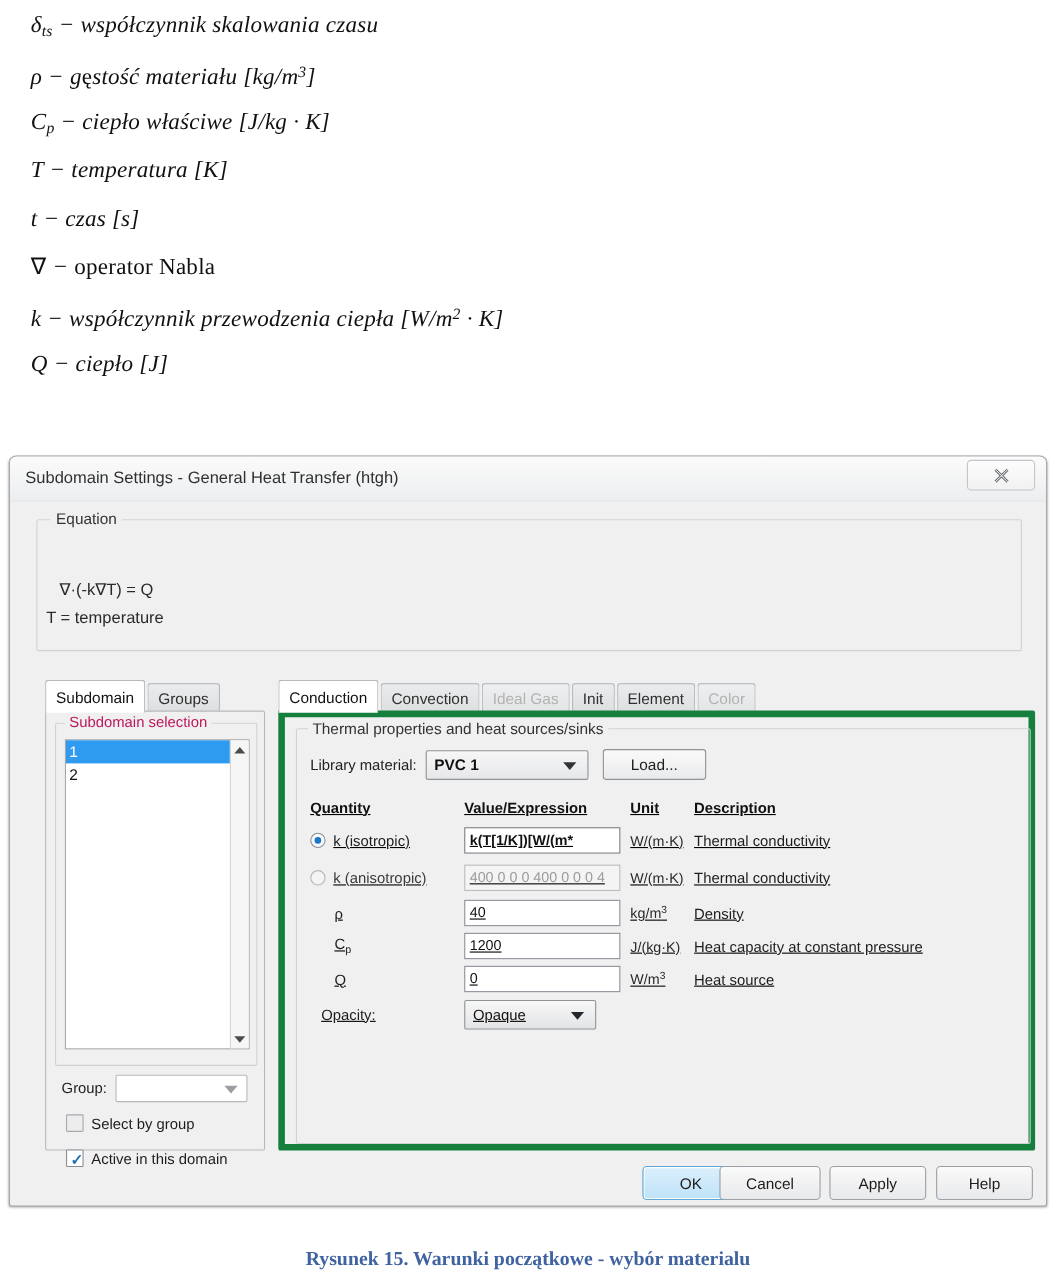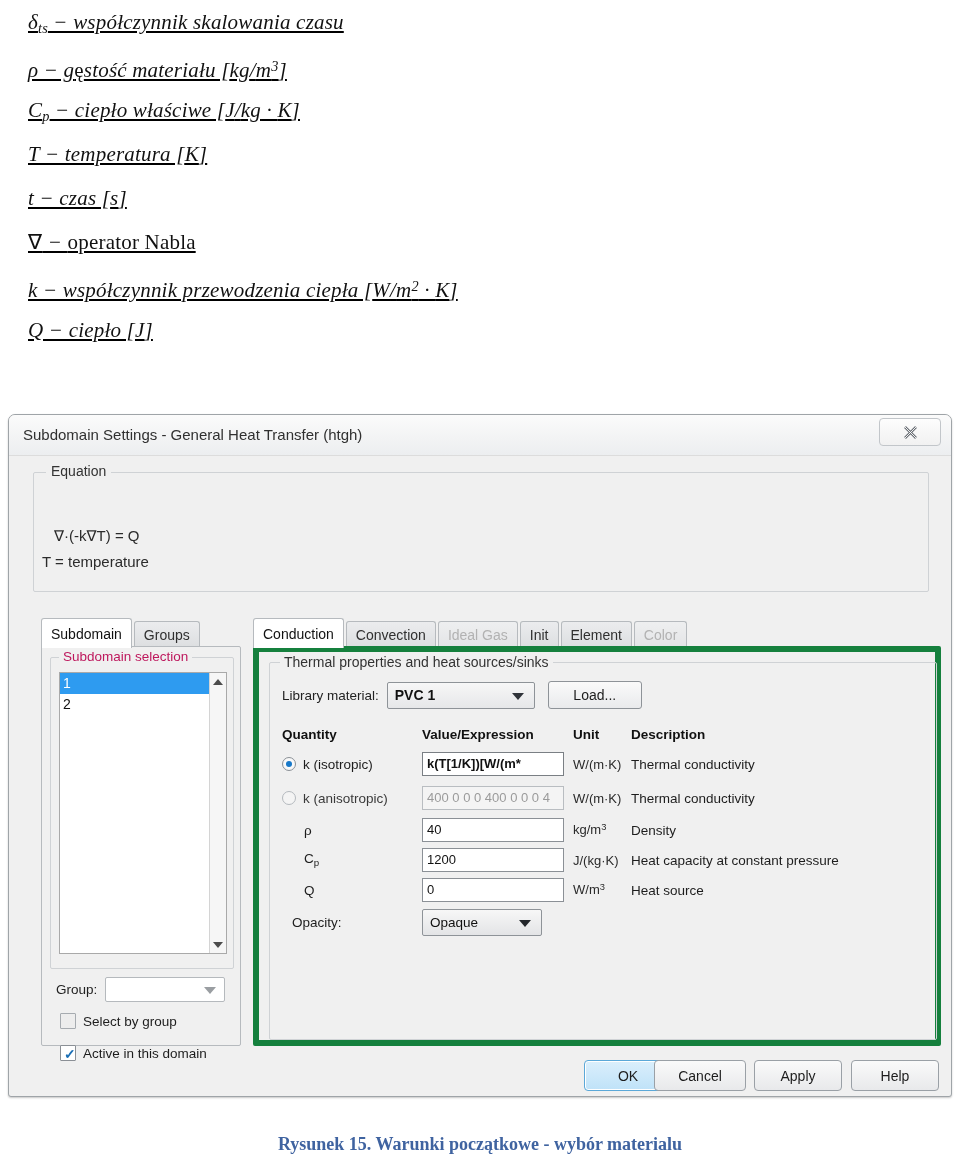--- a/index.html
+++ b/index.html
@@ -10,21 +10,20 @@
     font-family: "Liberation Sans", sans-serif;
     overflow: hidden;
   }
 
   
   #nomenclature {
     position: absolute;
     left: 0; top: 0;
     width: 858px; height: 395px;
     padding: 0 0 0 28px;
-    text-decoration: underline;
   }
   .nom-line {
     font-family: "Liberation Serif", serif;
     font-style: italic;
     font-size: 21px;
     color: #111;
     height: 44px;
     line-height: 44px;
     white-space: nowrap;
     letter-spacing: 0.2px;
@@ -269,21 +268,21 @@
     display: flex; align-items: center; justify-content: center;
     cursor: pointer;
   }
 
   
   #prop-table {
     position: absolute;
     left: 12px; top: 58px;
     width: 648px;
   }
-  .prow { display: flex; align-items: center; height: 29px; }
+  .prow { display: flex; align-items: center; height: 29px; text-decoration: underline; }
   .c-qty { width: 140px; display: flex; align-items: center; font-size: 13.5px; color: #1d1d1d; }
   .c-val { width: 147px; }
   .c-unit { width: 62px; font-size: 13px; color: #2a2a2a; padding-left: 4px; }
   .c-desc { font-size: 13.5px; color: #1d1d1d; white-space: nowrap; }
   .hdr { font-weight: bold; height: 26px; }
   .hdr .c-qty, .hdr .c-val, .hdr .c-unit, .hdr .c-desc { font-weight: bold; font-size: 13.5px; color: #111; }
 
   .radio {
     width: 14px; height: 14px; border-radius: 50%;
     border: 1px solid #8b9096;

